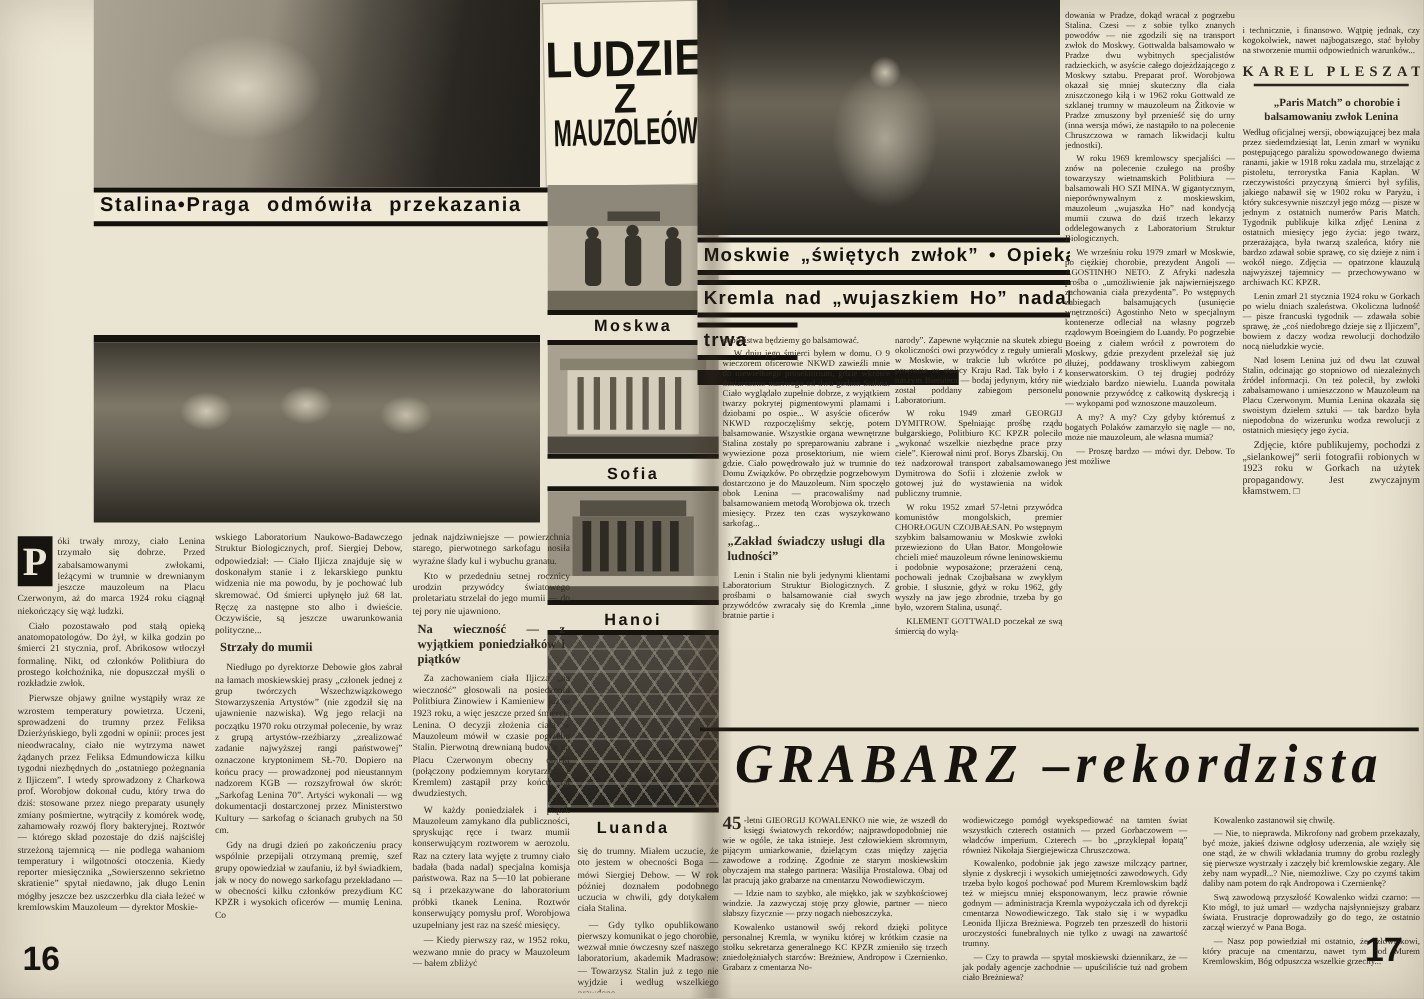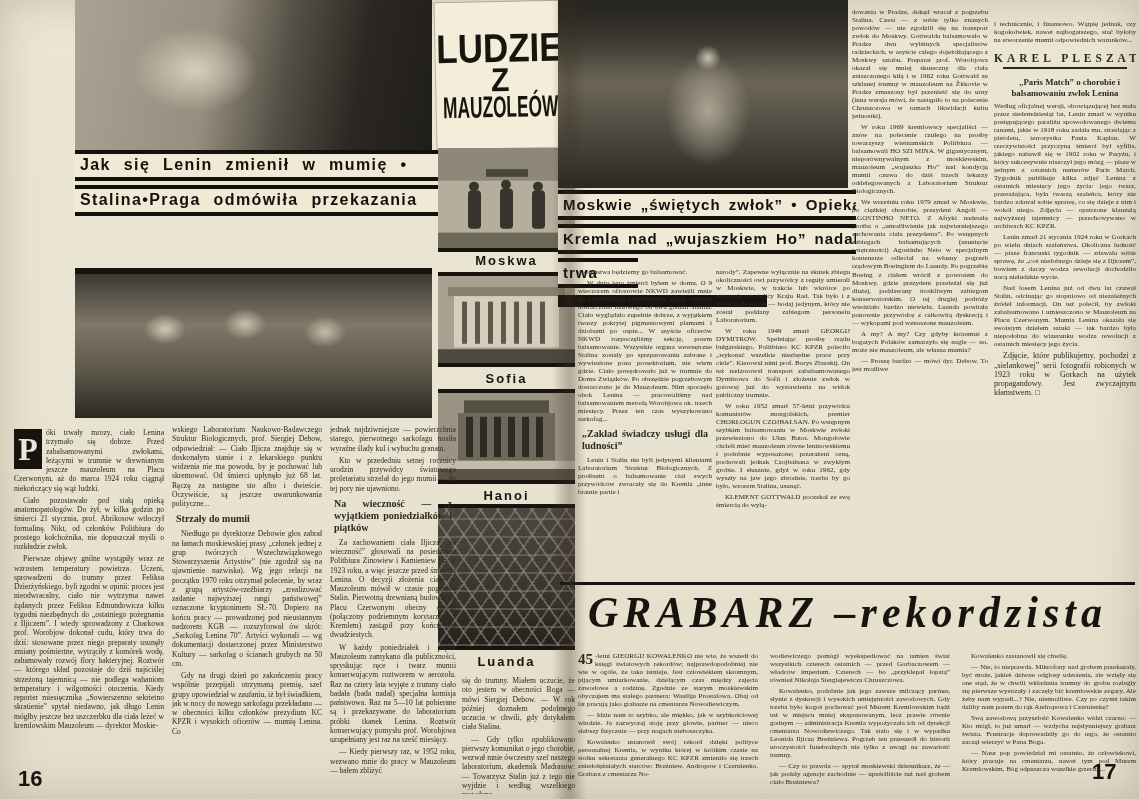--- a/index.html
+++ b/index.html
@@ -48,36 +48,35 @@
     margin:8px 0 2px;white-space:nowrap;}
   .byline-rule{height:2px;background:#2a261e;width:88%;margin:2px auto 8px;}
   .pm-head{font-weight:bold;font-size:8.8px;text-align:center;line-height:1.25;margin:4px 2px 5px;}
   .endbox{font-size:8px;font-family:Liberation Serif, serif;}
   
   .rule{position:absolute;background:#17140f;}
   .grabarz-title{position:absolute;left:560px;top:588px;width:575px;text-align:center;
     font-family:"Liberation Serif",serif;font-style:italic;font-weight:bold;
     font-size:42px;letter-spacing:5px;color:#17140f;transform:scaleY(1.05);white-space:nowrap;}
   .pagenum{position:absolute;font-family:"Liberation Sans",sans-serif;font-weight:bold;
-    font-size:22px;color:#17140f;margin-top:14px;}
+    font-size:27px;color:#17140f;}
 </style>
 </head>
 <body>
 
 <div class="spread">
 
   <div>
 
     <div class="photo" style="left:75px;top:0;width:357px;height:150px;
          background:
            radial-gradient(ellipse 90px 60px at 120px 70px, #d6cfbd 0%, rgba(214,207,189,0) 70%),
            linear-gradient(100deg,#aaa393 0%,#968f7f 38%,#555046 58%,#2b2823 78%,#201e1a 100%);"></div>
 
     <div class="hl hl-left" style="left:75px;top:150px;">
-      <div class="hl-line">Jak się Lenin zmienił w mumię •</div>
       <div class="hl-line">Stalina•Praga odmówiła przekazania</div>
     </div>
 
     <div class="photo" style="left:75px;top:268px;width:357px;height:150px;border-top:6px solid #17140f;
          background:
            radial-gradient(ellipse 30px 22px at 90px 55px,#cfc8b6 0%,rgba(0,0,0,0) 70%),
            radial-gradient(ellipse 30px 22px at 170px 50px,#c8c1af 0%,rgba(0,0,0,0) 70%),
            radial-gradient(ellipse 30px 22px at 250px 58px,#c4bdab 0%,rgba(0,0,0,0) 70%),
            linear-gradient(180deg,#3d3931 0%,#7e7868 35%,#5f5a4d 65%,#2c2923 100%);"></div>
 

